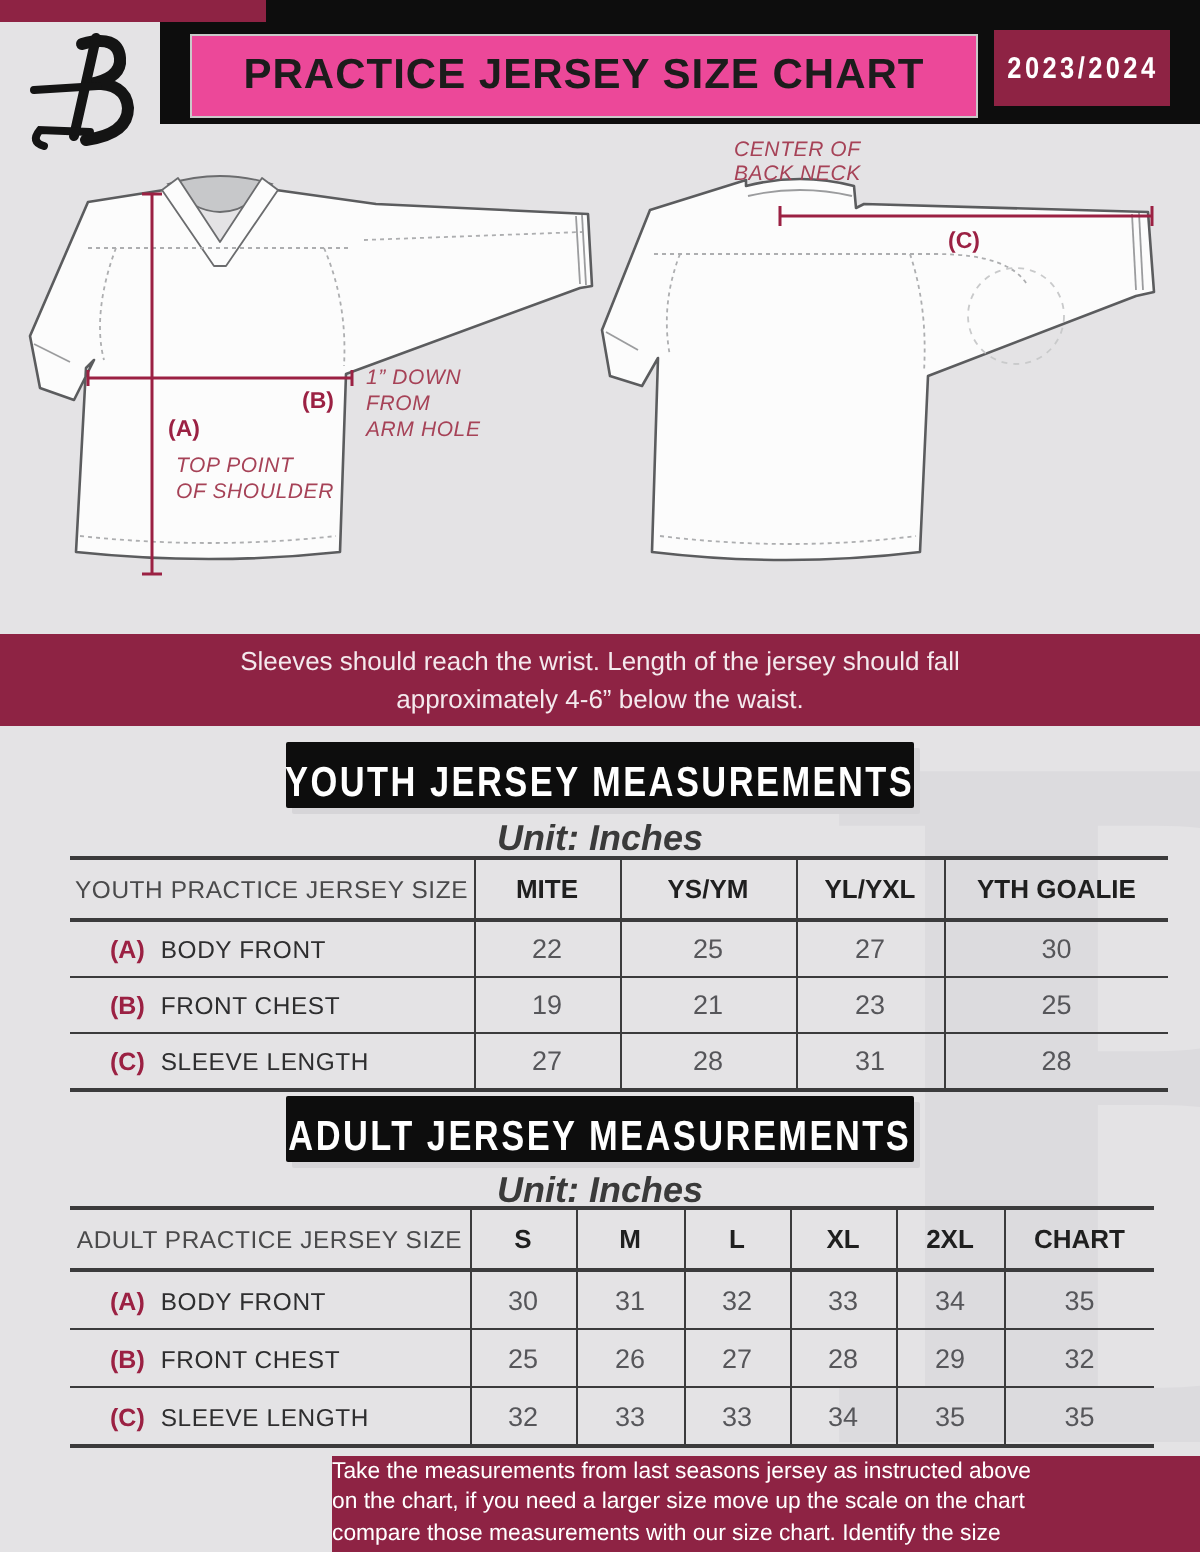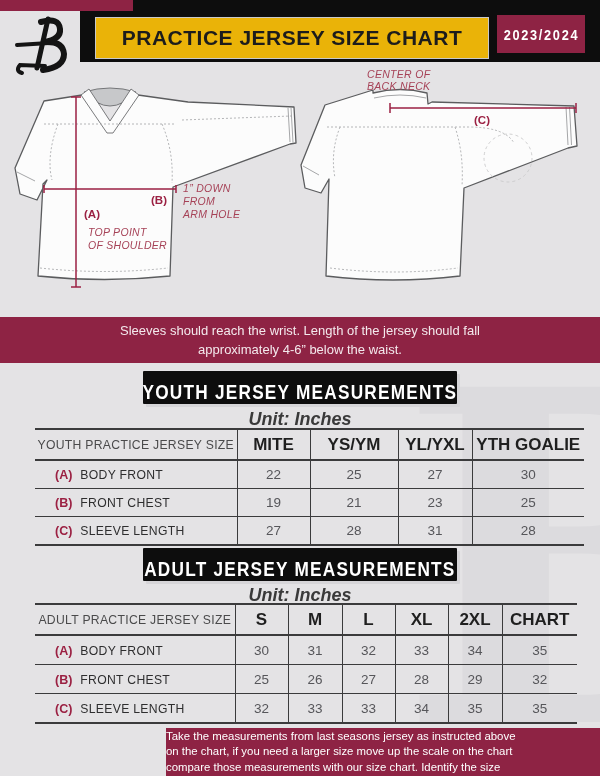--- a/index.html
+++ b/index.html
@@ -3,21 +3,21 @@
 <meta charset="utf-8">
 <style>
   html,body{margin:0;padding:0;}
   .page{position:relative;width:600px;height:776px;background:#E4E3E5;overflow:hidden;
         font-family:"Liberation Sans",sans-serif;}
 
   
   .strip-maroon{position:absolute;left:0;top:0;width:133px;height:11px;background:#8E2344;}
   .strip-black{position:absolute;left:133px;top:0;width:467px;height:11px;background:#0D0D0D;}
   .band-black{position:absolute;left:80px;top:11px;width:520px;height:51px;background:#0D0D0D;}
-  .title-box{position:absolute;left:95px;top:17px;width:392px;height:40px;background:#eab308;
+  .title-box{position:absolute;left:95px;top:17px;width:392px;height:40px;background:#ec4899;
              border:1px solid #C9C9C9;display:flex;align-items:center;justify-content:center;}
   .title-box span{font-size:21px;font-weight:bold;color:#1C1C1C;letter-spacing:.5px;white-space:nowrap;}
   .year-box{position:absolute;left:497px;top:15px;width:88px;height:38px;background:#8E2344;
             display:flex;align-items:center;justify-content:center;}
   .year-box span{color:#fff;font-weight:bold;font-size:15px;letter-spacing:2px;
                  transform:scaleX(.85);white-space:nowrap;}
   .logo-main{position:absolute;left:14px;top:14px;}
 
   
   .watermark{position:absolute;left:398px;top:330px;font-family:"DejaVu Serif",serif;
@@ -35,21 +35,21 @@
   .sec-box{position:absolute;left:143px;width:314px;height:33px;background:#0D0D0D;border-radius:1px;
            display:flex;align-items:flex-end;justify-content:center;z-index:1;box-shadow:3px 3px 0 #D6D5D8;}
   .sec-box span{color:#fff;font-weight:bold;font-size:21px;letter-spacing:1.5px;
                 transform:scaleX(.82);white-space:nowrap;}
   .unit{position:absolute;left:0;width:600px;text-align:center;font-style:italic;font-weight:bold;
         font-size:18px;color:#3A3A3A;z-index:1;}
 
   
   table.size{position:absolute;border-collapse:collapse;table-layout:fixed;z-index:1;
              border-top:2px solid #3B3B3C;border-bottom:2px solid #3B3B3C;background:transparent;}
-  table.size th{border-bottom:2px solid #3B3B3C;font-size:17px;color:#1F1F1F;font-weight:bold;}
+  table.size th{border-bottom:2px solid #3B3B3C;font-size:13px;color:#1F1F1F;font-weight:bold;}
   table.size th.rowhead{font-weight:normal;font-size:12.2px;color:#4A4A4B;letter-spacing:.3px;}
   table.size td{font-size:13.5px;color:#56565A;text-align:center;}
   table.size tbody tr+tr td, table.size tbody tr+tr th{border-top:1.6px solid #3B3B3C;}
   table.size th:not(:first-child), table.size td:not(:first-child){border-left:1.8px solid #3B3B3C;}
   table.size .namecell{text-align:left;padding-left:20px;}
   table.size .key{color:#9B2143;font-weight:bold;font-size:12.5px;}
   table.size .lbl{color:#2E2E2F;font-size:12.2px;letter-spacing:.3px;margin-left:8px;}
   #youth-table{left:35px;top:428px;width:549px;}
   #adult-table{left:35px;top:603px;width:542px;}
   #youth-table th{height:27px;} #youth-table td,#youth-table .namecell{height:25px;}

